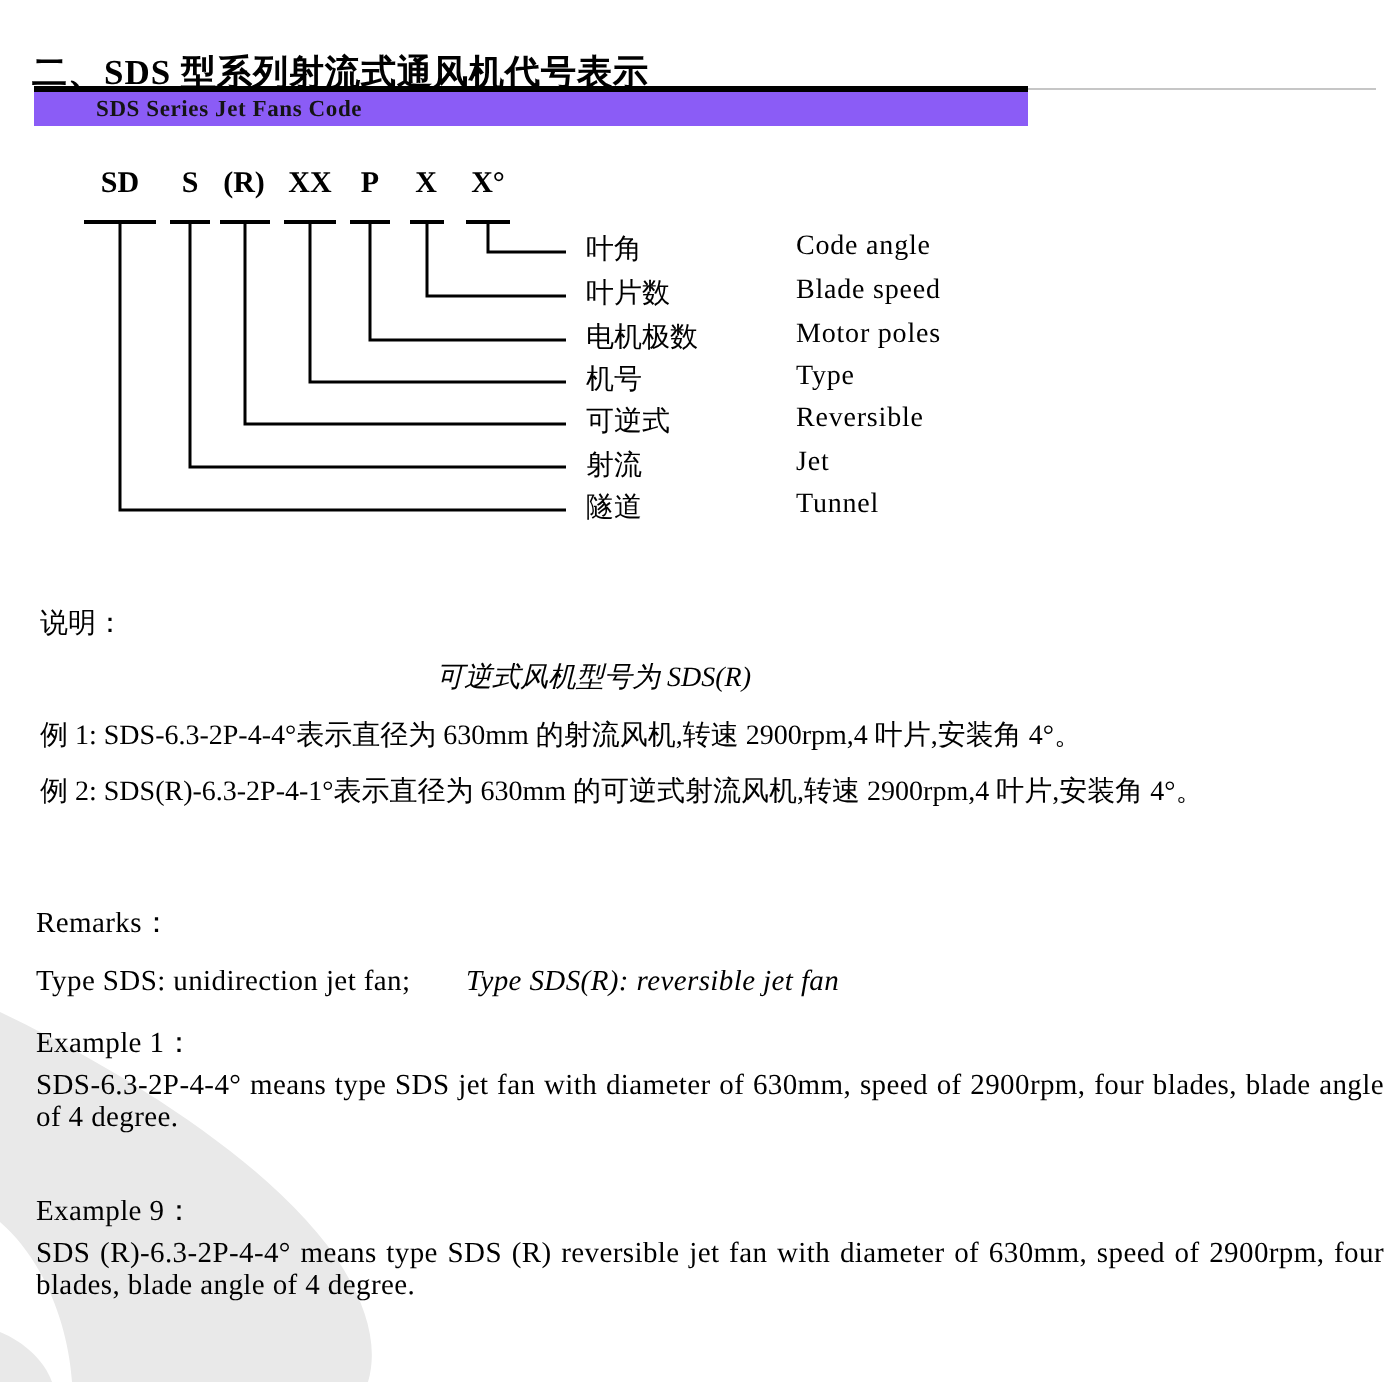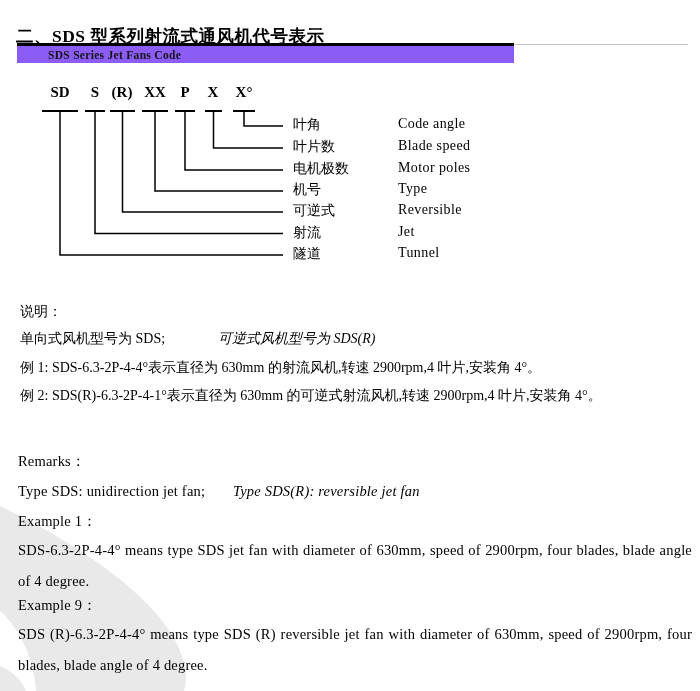--- a/index.html
+++ b/index.html
@@ -31,21 +31,21 @@
   }
   .diagram-svg{left:0;top:0;z-index:1;}
   .diagram-row{height:20px;z-index:2;}
   .diagram-row .zh{position:absolute;left:293px;font-size:14px;white-space:nowrap;}
   .diagram-row .en{position:absolute;left:398px;font-size:14px;white-space:nowrap;letter-spacing:0.4px;}
   
   .cn-line{left:20px;font-size:14px;white-space:nowrap;z-index:2;}
   
   .en-line{left:18px;font-size:14.5px;white-space:nowrap;z-index:2;letter-spacing:0.2px;}
   .en-body{
-    left:18px;width:674px;font-size:14.5px;line-height:31px;
+    left:18px;width:674px;font-size:14.5px;line-height:16px;
     text-align:justify;z-index:2;letter-spacing:0.2px;
   }
   .pair-right{position:absolute;white-space:nowrap;font-style:italic;}
   
   .watermark-svg{left:0;top:0;z-index:0;}
 </style>
 </head>
 <body>
 
 <svg class="abs watermark-svg" width="700" height="691" viewBox="0 0 700 691" aria-hidden="true">
@@ -113,21 +113,20 @@
   <span class="zh">射流</span>
   <span class="en">Jet</span>
 </div>
 <div class="abs diagram-row" style="top:245px">
   <span class="zh">隧道</span>
   <span class="en">Tunnel</span>
 </div>
 
 <div class="abs cn-line" style="top:303px">说明：</div>
 <div class="abs cn-line" style="top:330px">
-  <span>单向式风机型号为 SDS;</span>
   <span class="pair-right" style="left:198px">可逆式风机型号为 SDS(R)</span>
 </div>
 <div class="abs cn-line" style="top:359px">例 1: SDS-6.3-2P-4-4°表示直径为 630mm 的射流风机,转速 2900rpm,4 叶片,安装角 4°。</div>
 <div class="abs cn-line" style="top:387px">例 2: SDS(R)-6.3-2P-4-1°表示直径为 630mm 的可逆式射流风机,转速 2900rpm,4 叶片,安装角 4°。</div>
 
 <div class="abs en-line" style="top:452px">Remarks：</div>
 <div class="abs en-line" style="top:483px">
   <span>Type SDS: unidirection jet fan;</span>
   <span class="pair-right" style="left:215px">Type SDS(R): reversible jet fan</span>
 </div>

